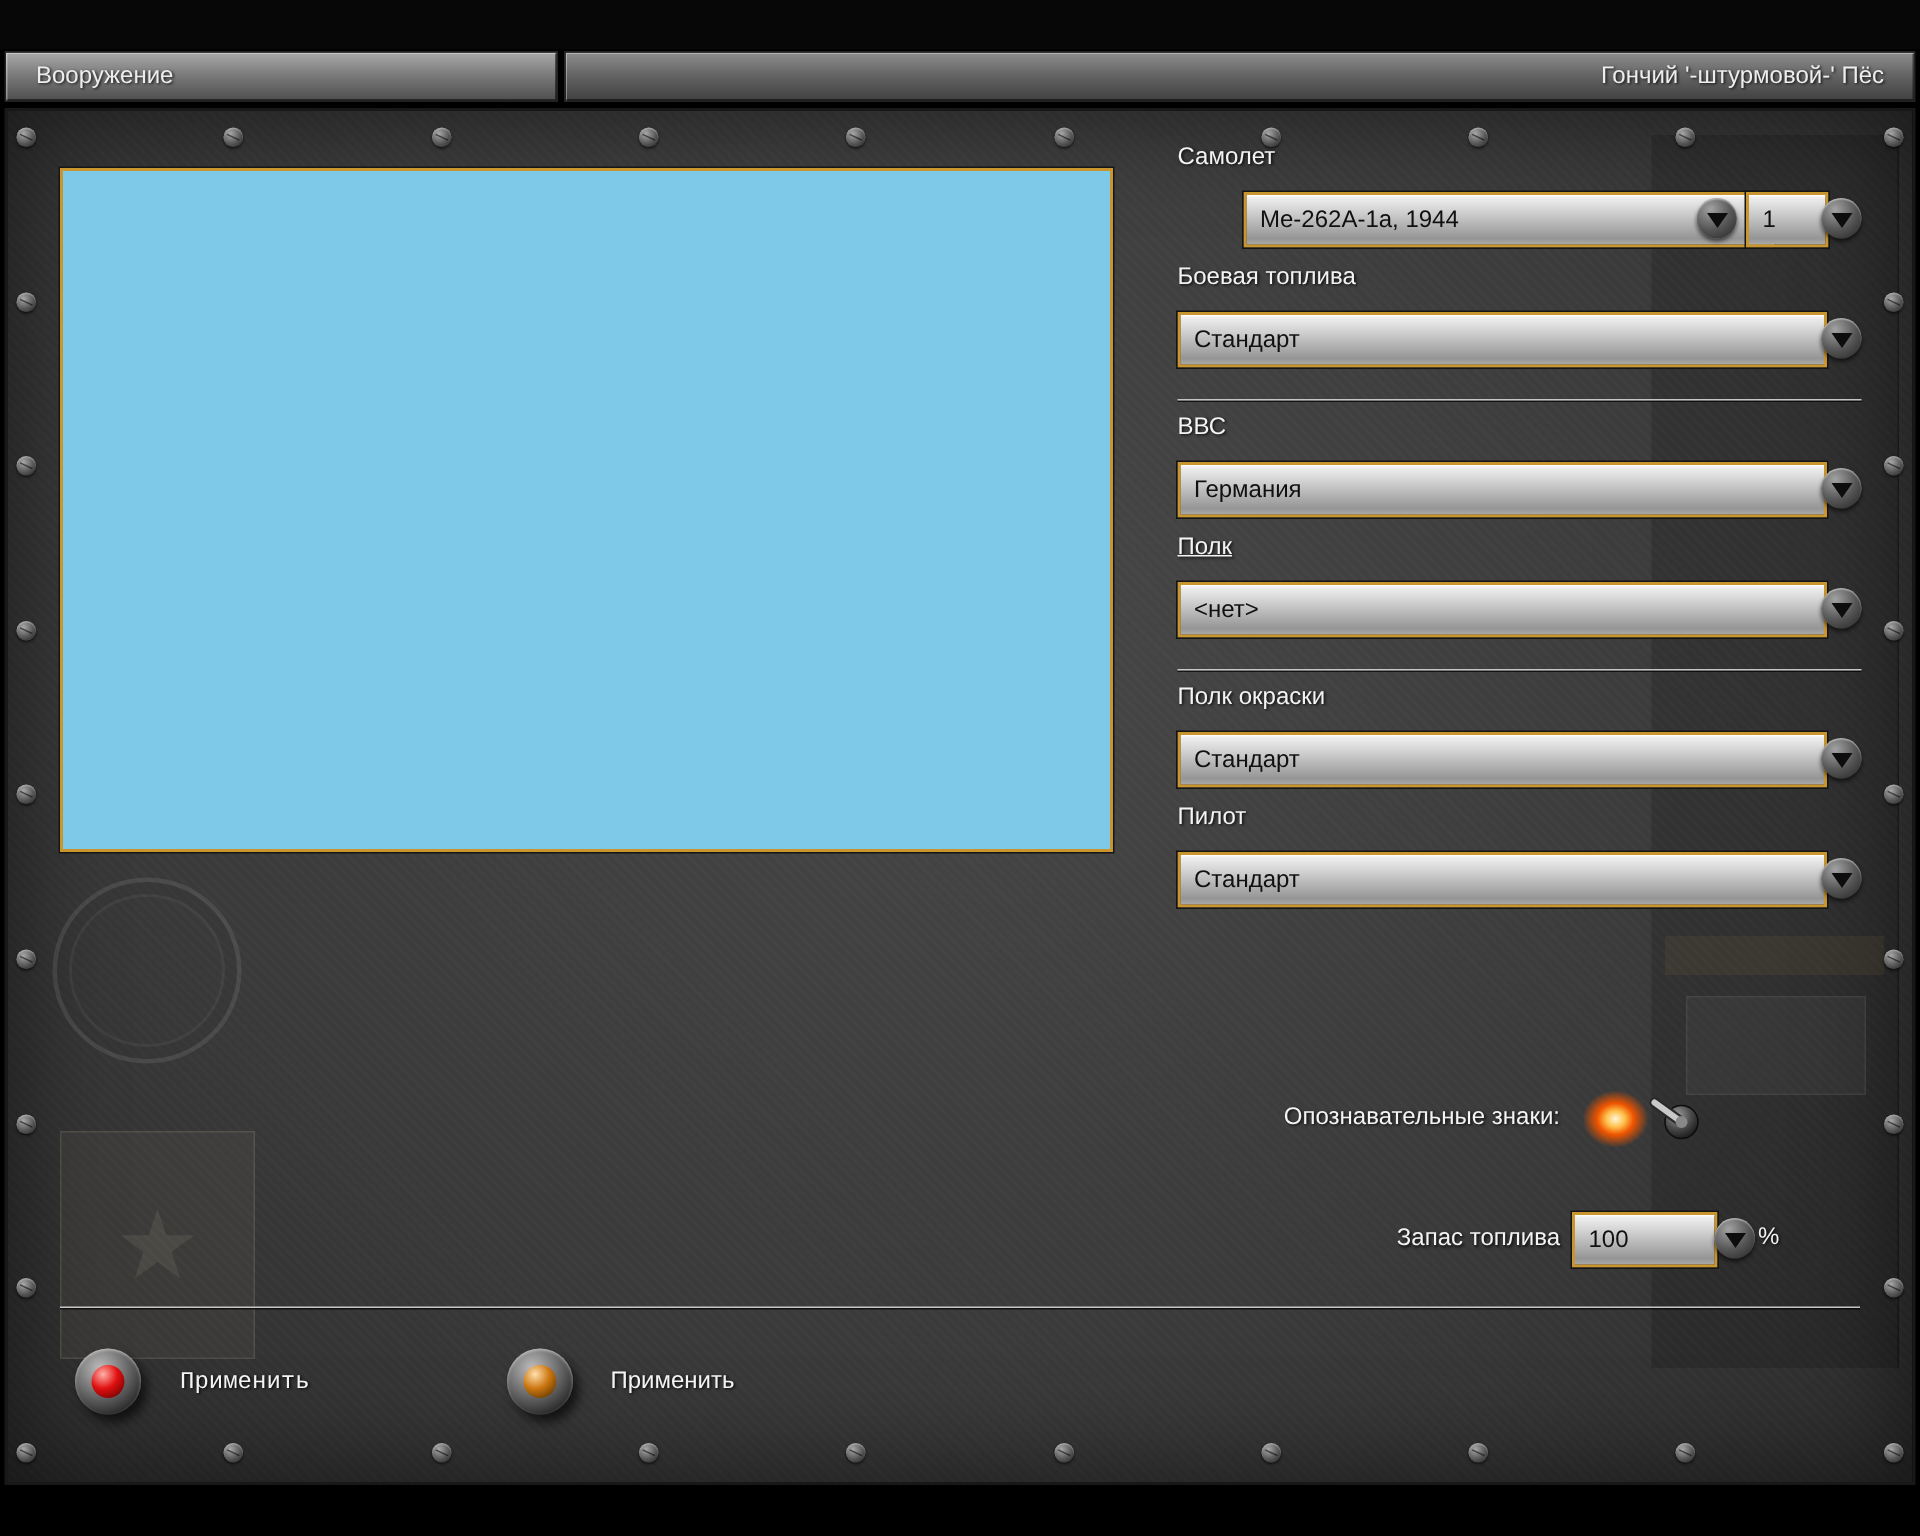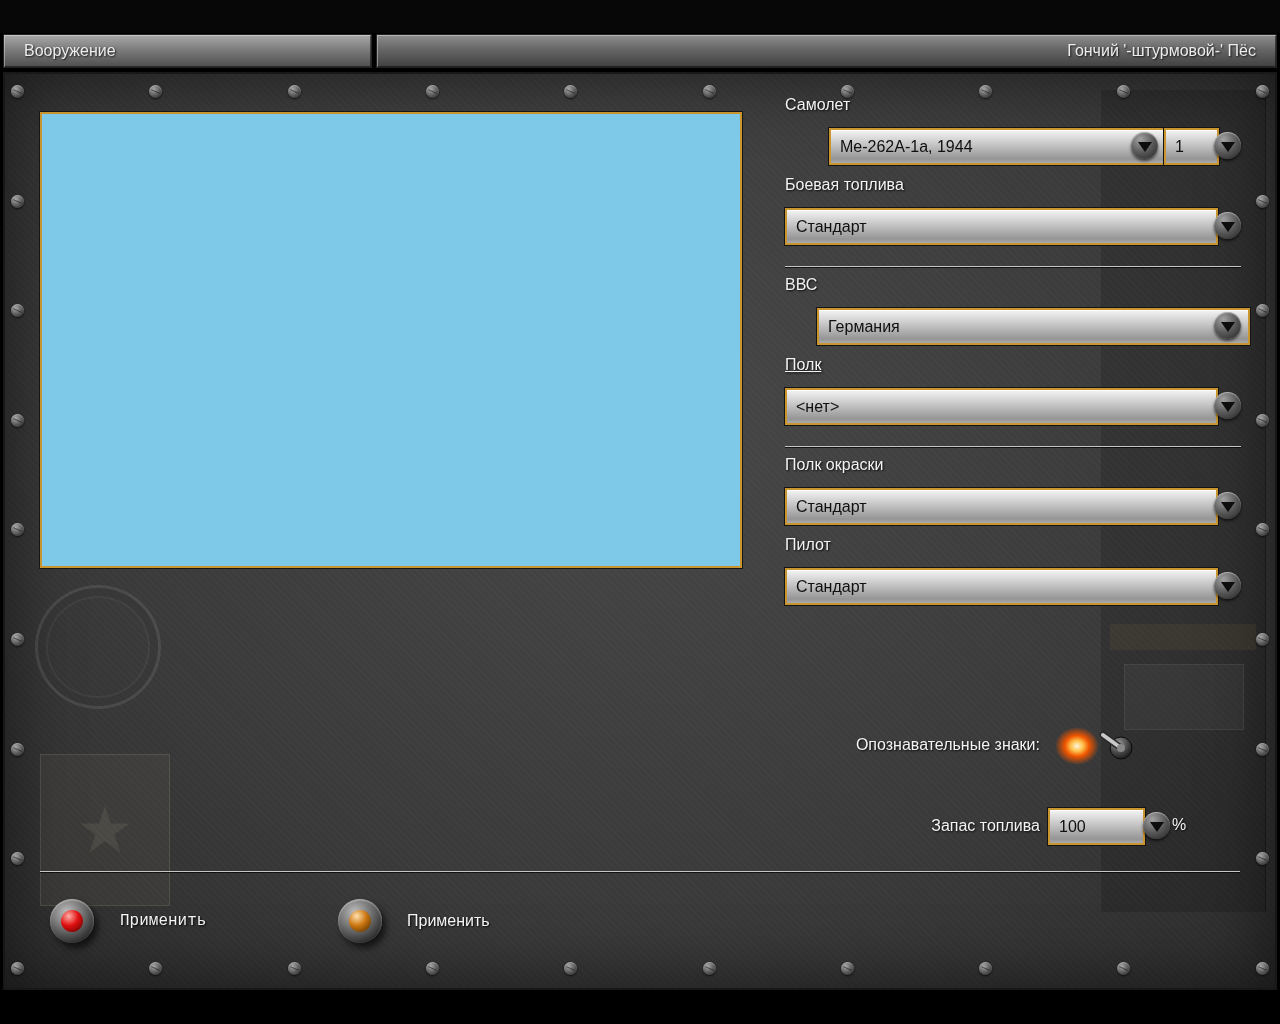--- a/index.html
+++ b/index.html
@@ -227,21 +227,21 @@
 
 <div class="abs field-label" style="top:176px;">Боевая топлива</div>
 <div class="abs combo" style="left:785px;top:208px;width:420px;">
   <span>Стандарт</span>
 </div>
 <div class="abs arrow-btn" style="left:1214px;top:212px;"></div>
 
 <div class="abs sep" style="left:785px;top:266px;width:456px;"></div>
 
 <div class="abs field-label" style="top:276px;">ВВС</div>
-<div class="abs combo" style="left:785px;top:308px;width:420px;margin-left:32px;">
+<div class="abs combo" style="left:785px;top:308px;width:420px;">
   <span>Германия</span>
 </div>
 <div class="abs arrow-btn" style="left:1214px;top:312px;"></div>
 
 <div class="abs field-label" style="top:356px;text-decoration:underline;">Полк</div>
 <div class="abs combo" style="left:785px;top:388px;width:420px;">
   <span>&lt;нет&gt;</span>
 </div>
 <div class="abs arrow-btn" style="left:1214px;top:392px;"></div>
 

